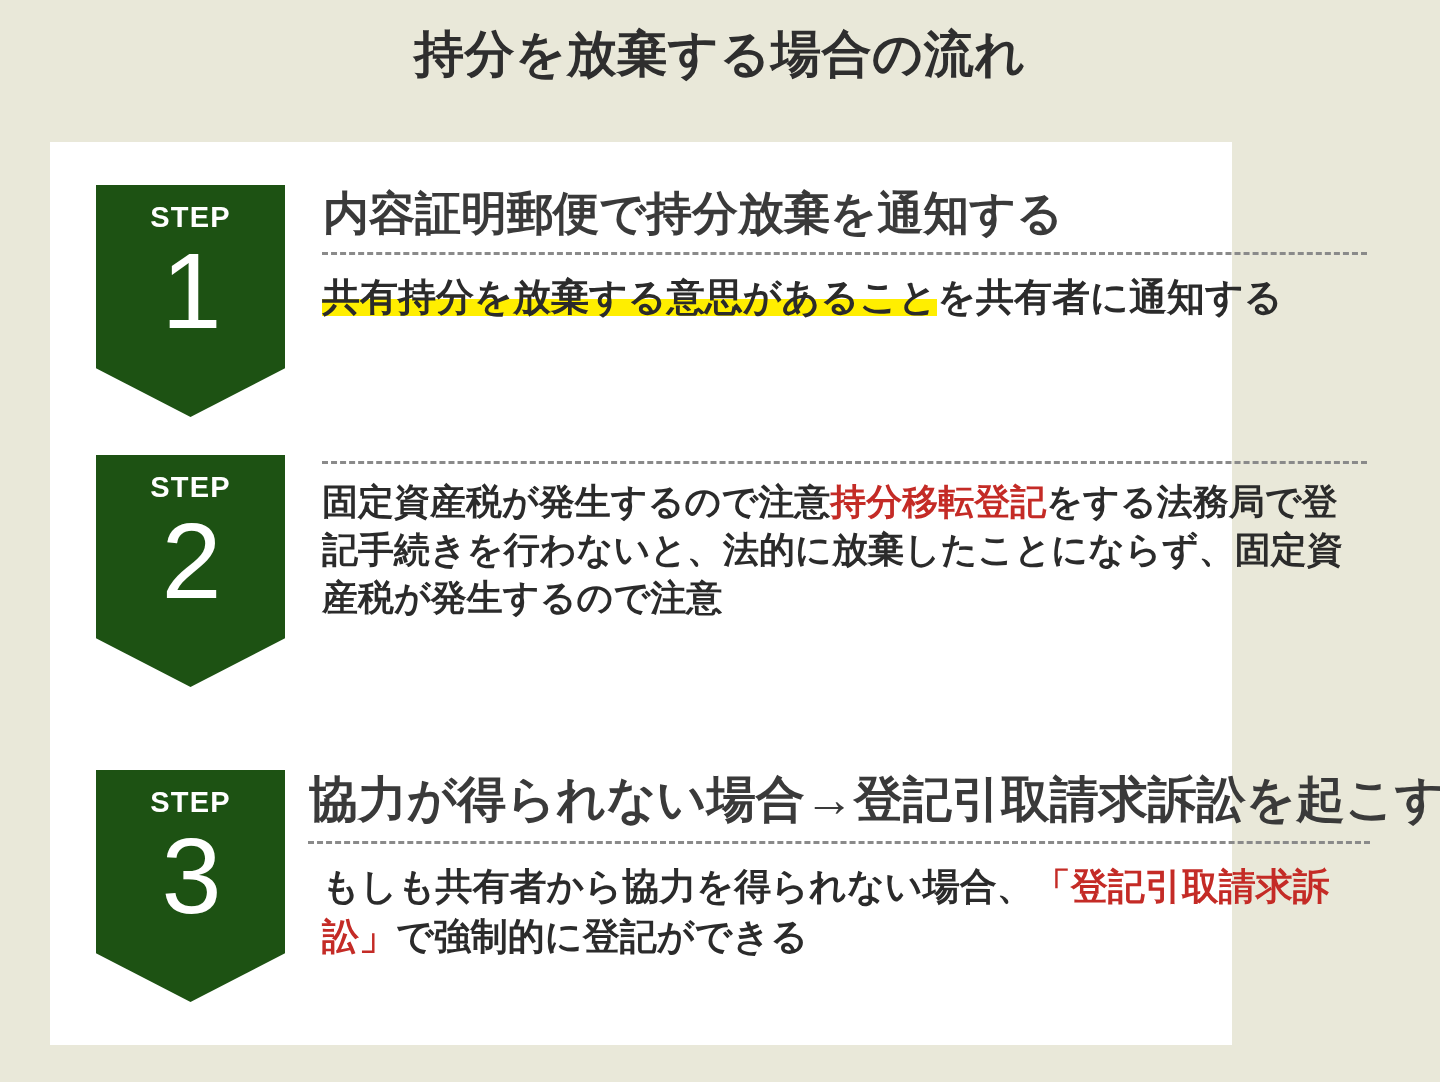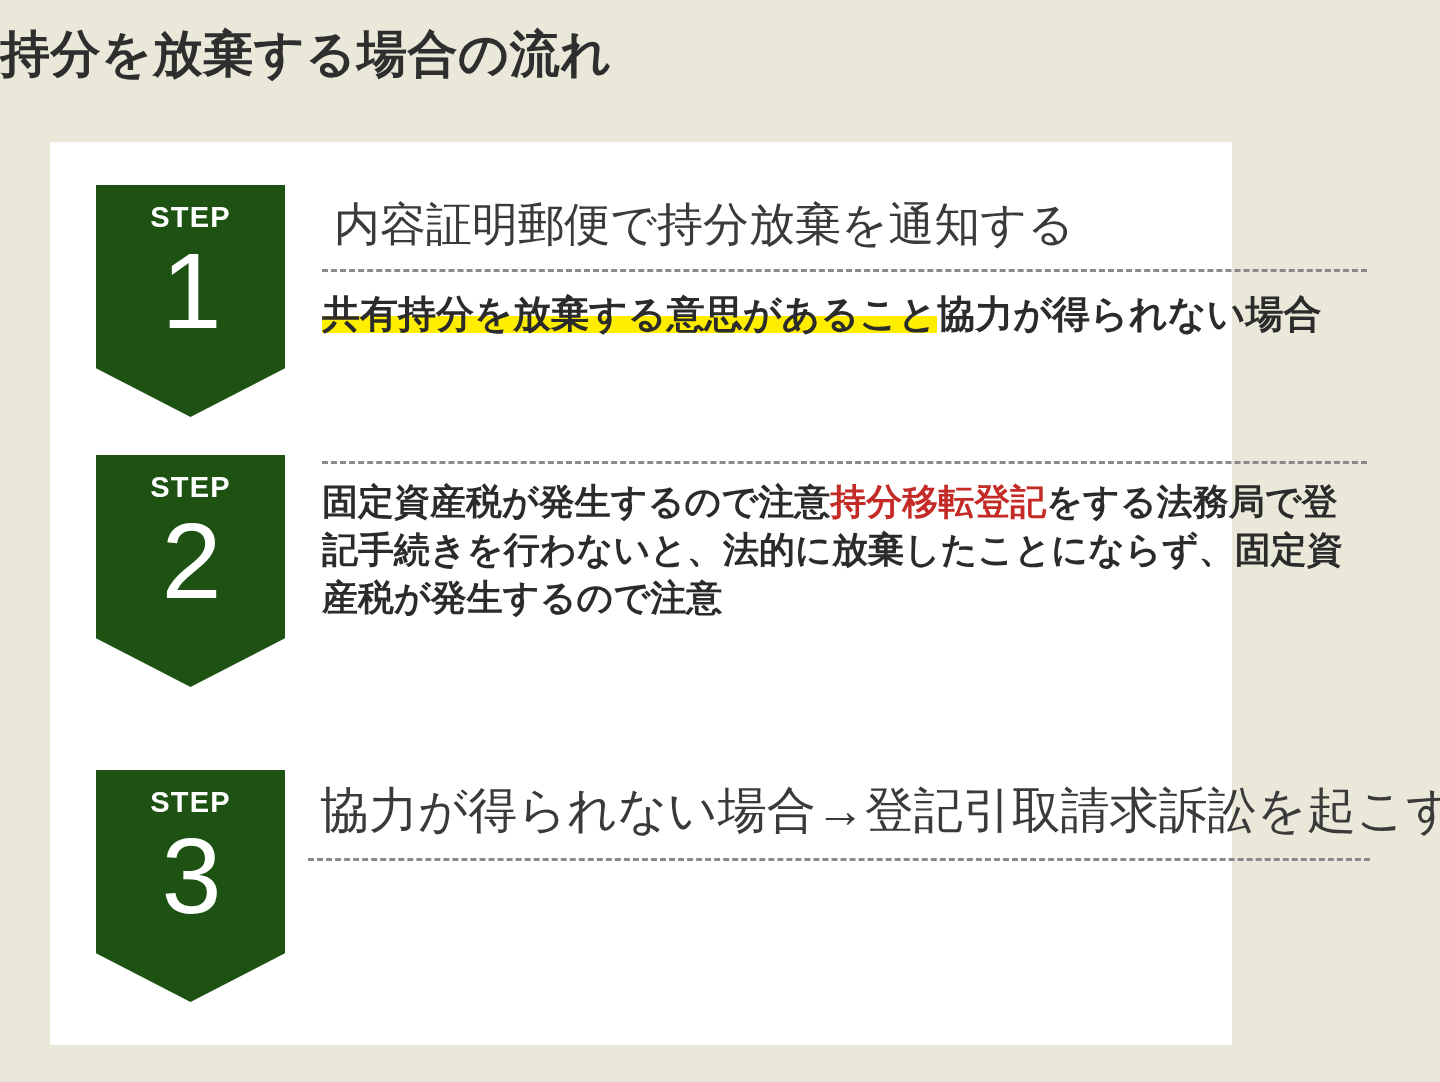--- a/index.html
+++ b/index.html
@@ -15,21 +15,21 @@
     overflow: hidden;
     position: relative;
   }
 
   
   .page-title {
     position: absolute;
     left: 0;
     top: 26px;
     width: 1440px;
-    text-align: left;
+    text-align: center;
     font-size: 50px;
     font-weight: 700;
     letter-spacing: 0.5px;
     color: #2e2e2e;
     line-height: 1.15;
   }
 
   
   .card {
     position: absolute;
@@ -91,25 +91,25 @@
   
   .step-body {
     position: absolute;
     left: 272px;
     top: 0;
     width: 1050px;
   }
 
   .step-heading {
     font-size: 46px;
-    font-weight: 400;
+    font-weight: 700;
     color: #3a3a3a;
     line-height: 1.18;
     white-space: nowrap;
-    margin: 12px;
+    margin: 1px;
     padding: 0 0 6px 0;
   }
   .step-row.s3 .step-body { left: 258px; }
   .step-row.s3 .step-heading { font-size: 49px; }
 
   .divider {
     height: 0;
     border: 0;
     border-top: 3px dashed #8a8a8a;
     margin: 6px 0 0 0;
@@ -144,21 +144,21 @@
 
     <div class="step-row s1">
       <div class="badge">
         <span class="badge-label">STEP</span>
         <span class="badge-number">1</span>
       </div>
       <div class="step-body">
         <div class="step-heading">内容証明郵便で持分放棄を通知する</div>
         <hr class="divider">
         <p class="step-text">
-          <span class="hl">共有持分を放棄する意思があること</span><span>協力が得られない場合</span>
+          <span class="hl">共有持分を放棄する意思があること</span><span>を共有者に通知する</span>
         </p>
       </div>
     </div>
 
     <div class="step-row s2">
       <div class="badge">
         <span class="badge-label">STEP</span>
         <span class="badge-number">2</span>
       </div>
       <div class="step-body">
@@ -170,17 +170,20 @@
     </div>
 
     <div class="step-row s3">
       <div class="badge">
         <span class="badge-label">STEP</span>
         <span class="badge-number">3</span>
       </div>
       <div class="step-body">
         <div class="step-heading">協力が得られない場合→登記引取請求訴訟を起こす</div>
         <hr class="divider">
+        <p class="step-text">
+          <span>もしも共有者から協力を得られない場合、</span><span class="em-red">「登記引取請求訴訟」</span><span>で強制的に登記ができる</span>
+        </p>
       </div>
     </div>
 
   </div>
 </div>
 
 </body></html>

